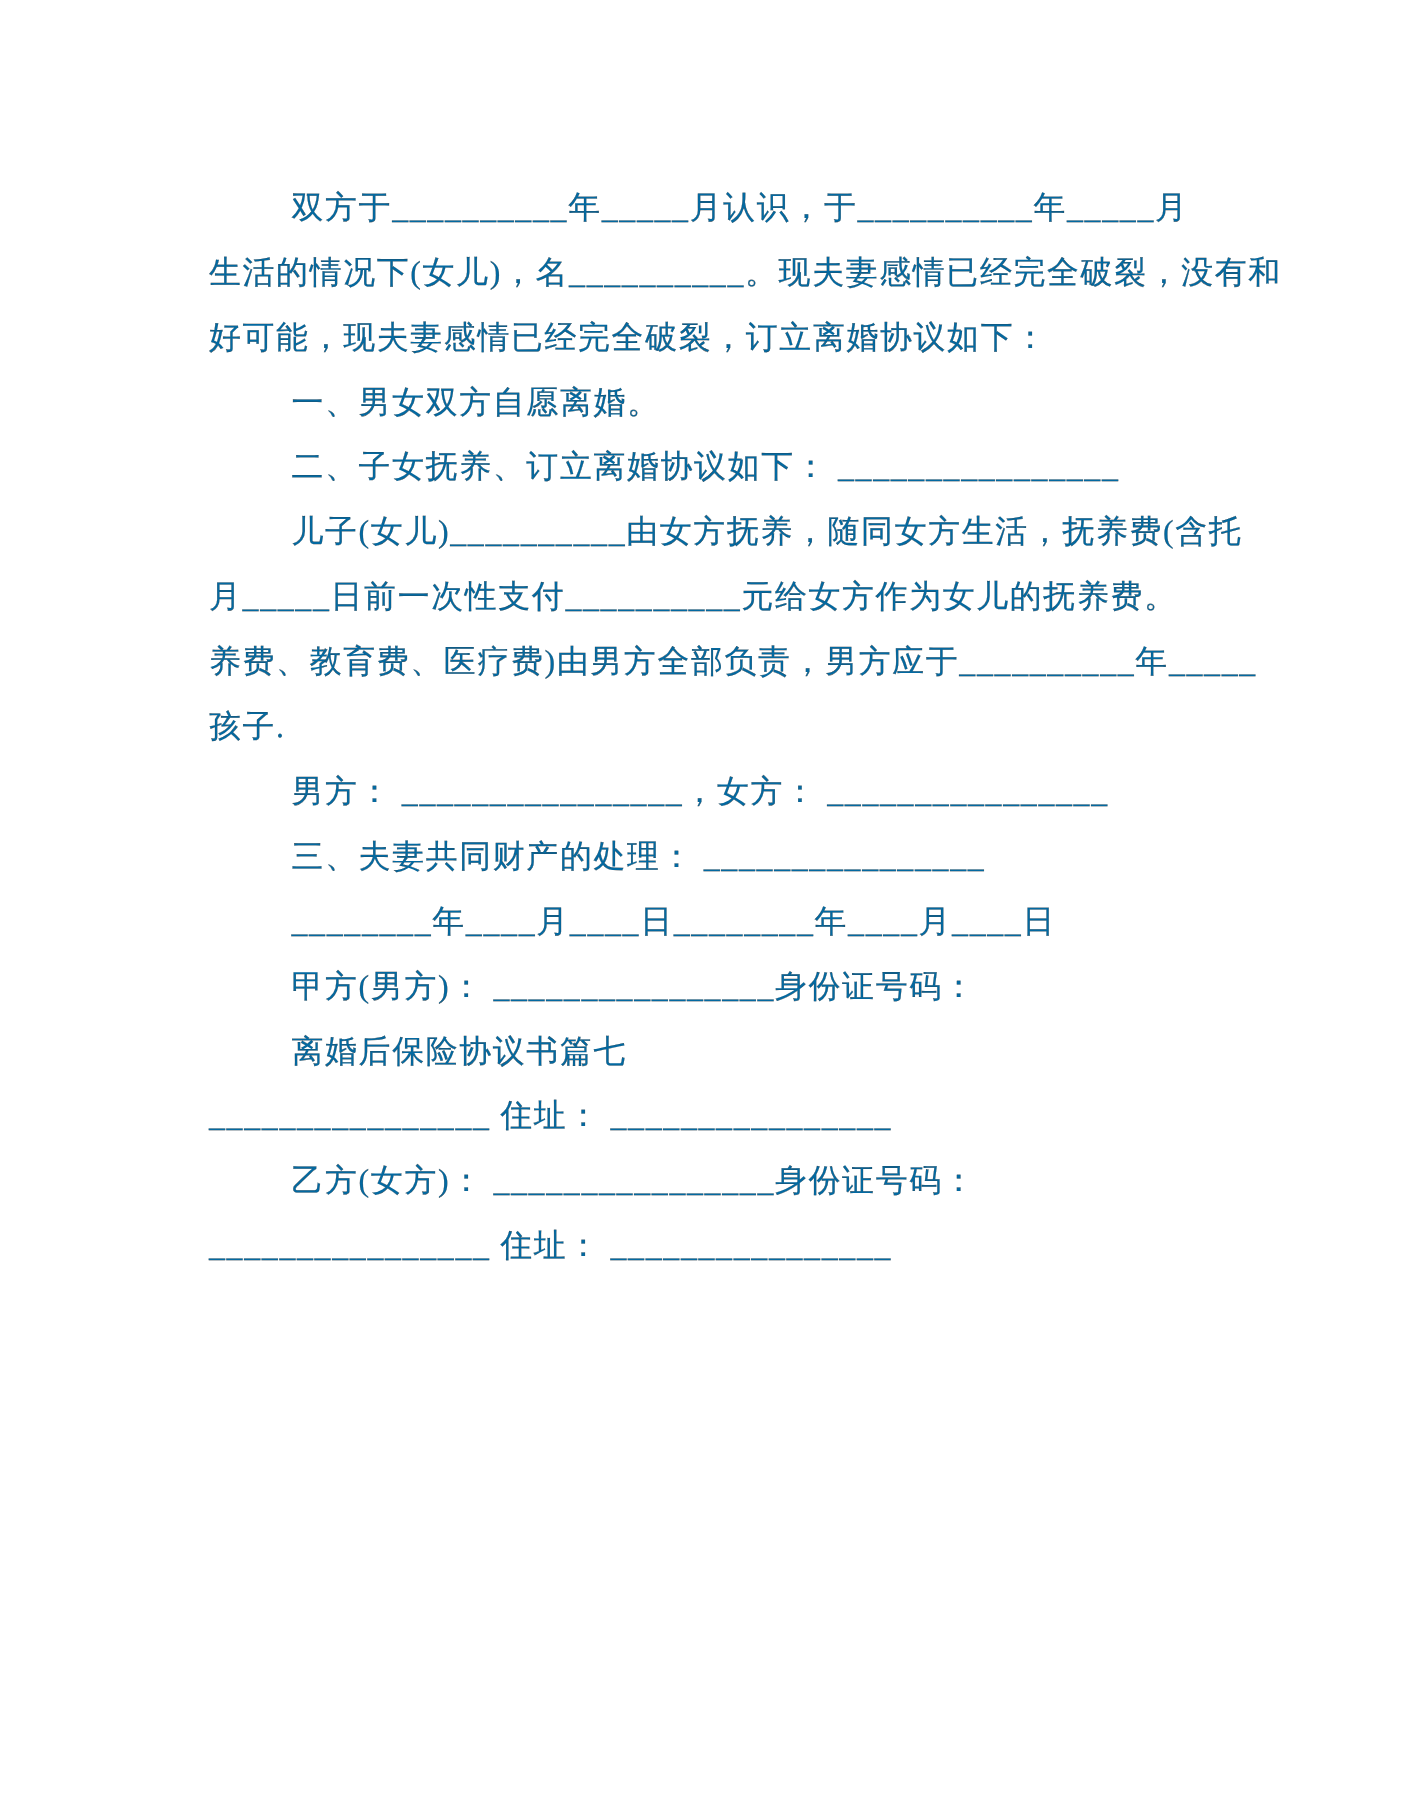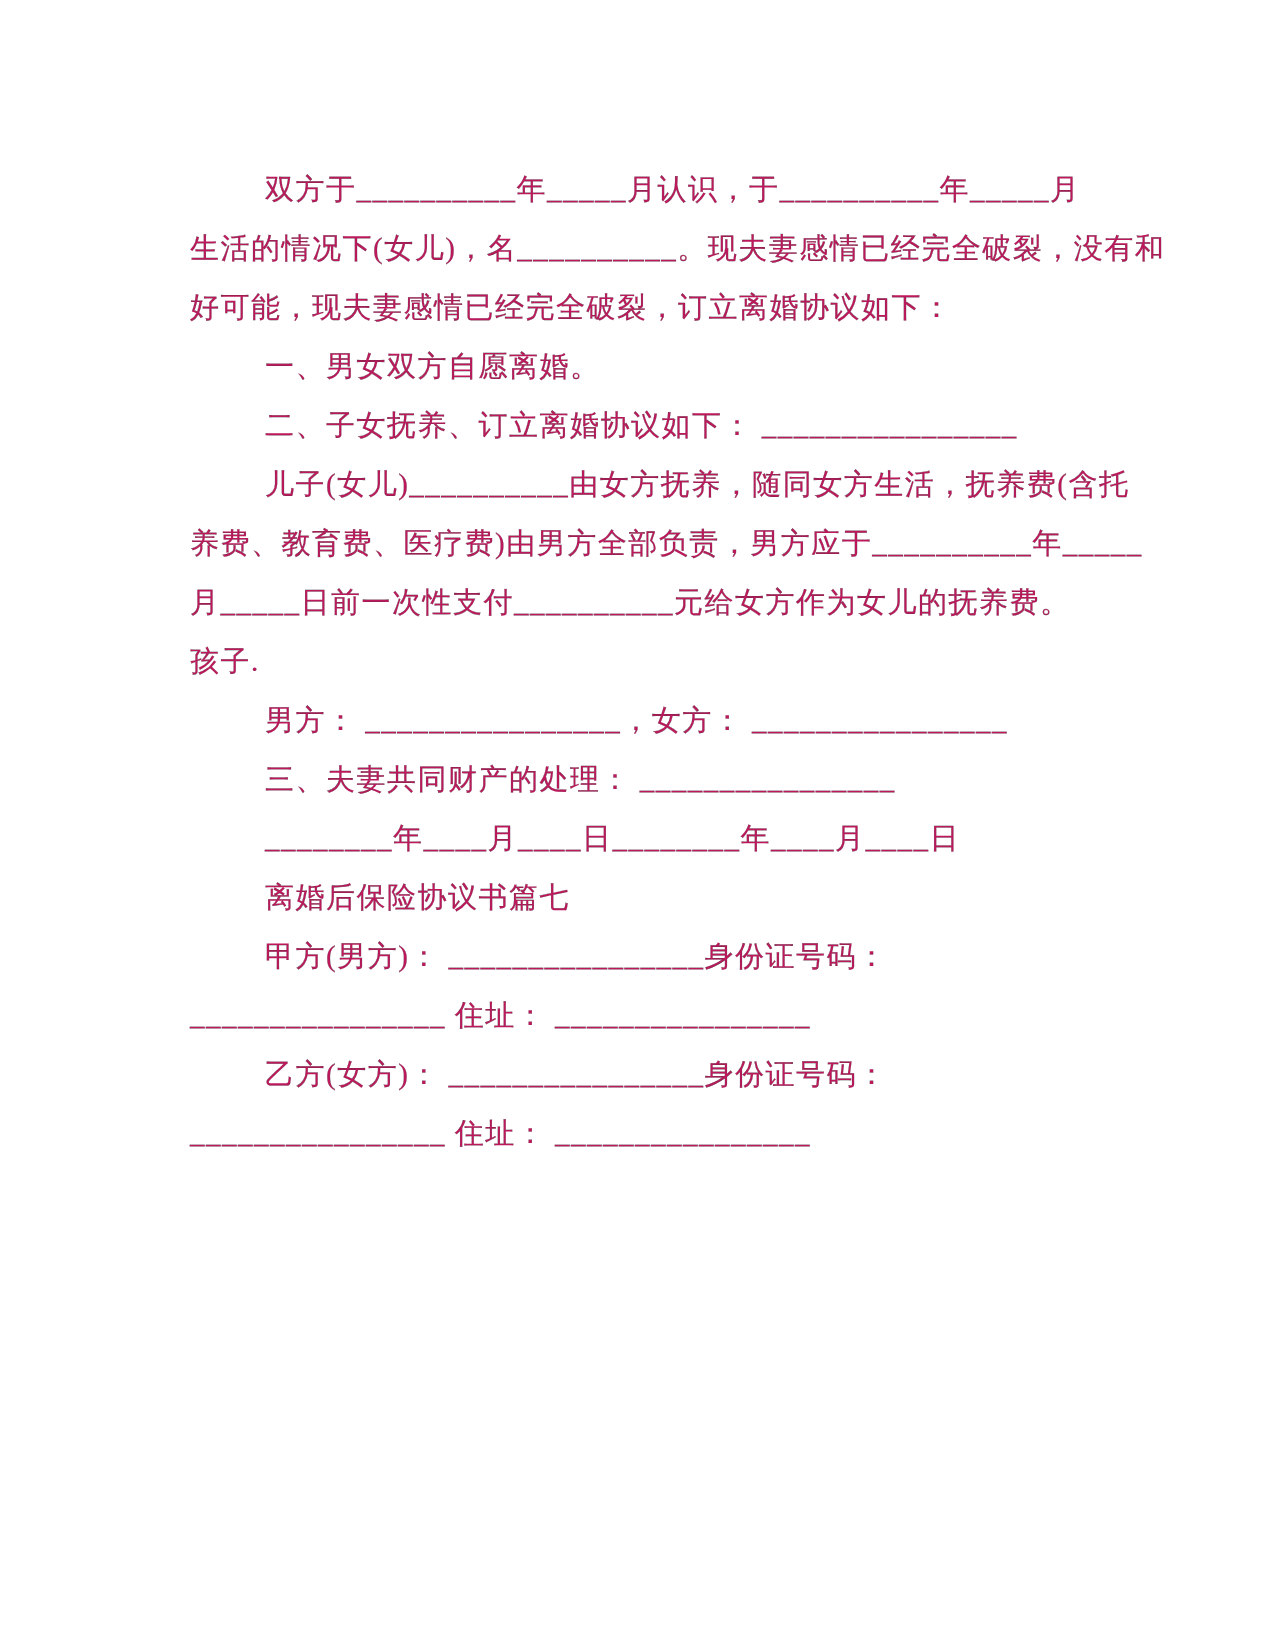--- a/index.html
+++ b/index.html
@@ -14,21 +14,21 @@
     height: 1650px;
     background: #ffffff;
     overflow: hidden;
     font-family: "Liberation Serif", "DejaVu Serif", serif;
   }
   .doc-body {
     position: absolute;
     left: 190px;
     top: 160px;
     width: 910px;
-    color: #be185d;
+    color: #0369a1;
   }
   .line {
     height: 59px;
     line-height: 59px;
     font-size: 29px;
     letter-spacing: 1.5px;
     white-space: nowrap;
     font-weight: 400;
     -webkit-text-stroke: 0.2px #3a3a3a;
   }
@@ -40,25 +40,25 @@
 <body>
 
 <div class="page">
   <div class="doc-body" id="doc-body">
       <div class="line indent">双方于__________年_____月认识，于__________年_____月</div>
       <div class="line">生活的情况下(女儿)，名__________。现夫妻感情已经完全破裂，没有和</div>
       <div class="line">好可能，现夫妻感情已经完全破裂，订立离婚协议如下：</div>
       <div class="line indent">一、男女双方自愿离婚。</div>
       <div class="line indent">二、子女抚养、订立离婚协议如下： ________________</div>
       <div class="line indent">儿子(女儿)__________由女方抚养，随同女方生活，抚养费(含托</div>
+      <div class="line">月_____日前一次性支付__________元给女方作为女儿的抚养费。</div>
       <div class="line">养费、教育费、医疗费)由男方全部负责，男方应于__________年_____</div>
-      <div class="line">月_____日前一次性支付__________元给女方作为女儿的抚养费。</div>
       <div class="line">孩子.</div>
       <div class="line indent">男方： ________________，女方： ________________</div>
       <div class="line indent">三、夫妻共同财产的处理： ________________</div>
       <div class="line indent">________年____月____日________年____月____日</div>
+      <div class="line indent">甲方(男方)： ________________身份证号码：</div>
       <div class="line indent">离婚后保险协议书篇七</div>
-      <div class="line indent">甲方(男方)： ________________身份证号码：</div>
       <div class="line">________________ 住址： ________________</div>
       <div class="line indent">乙方(女方)： ________________身份证号码：</div>
       <div class="line">________________ 住址： ________________</div>
     </div>
 </div>
 
 </body></html>

